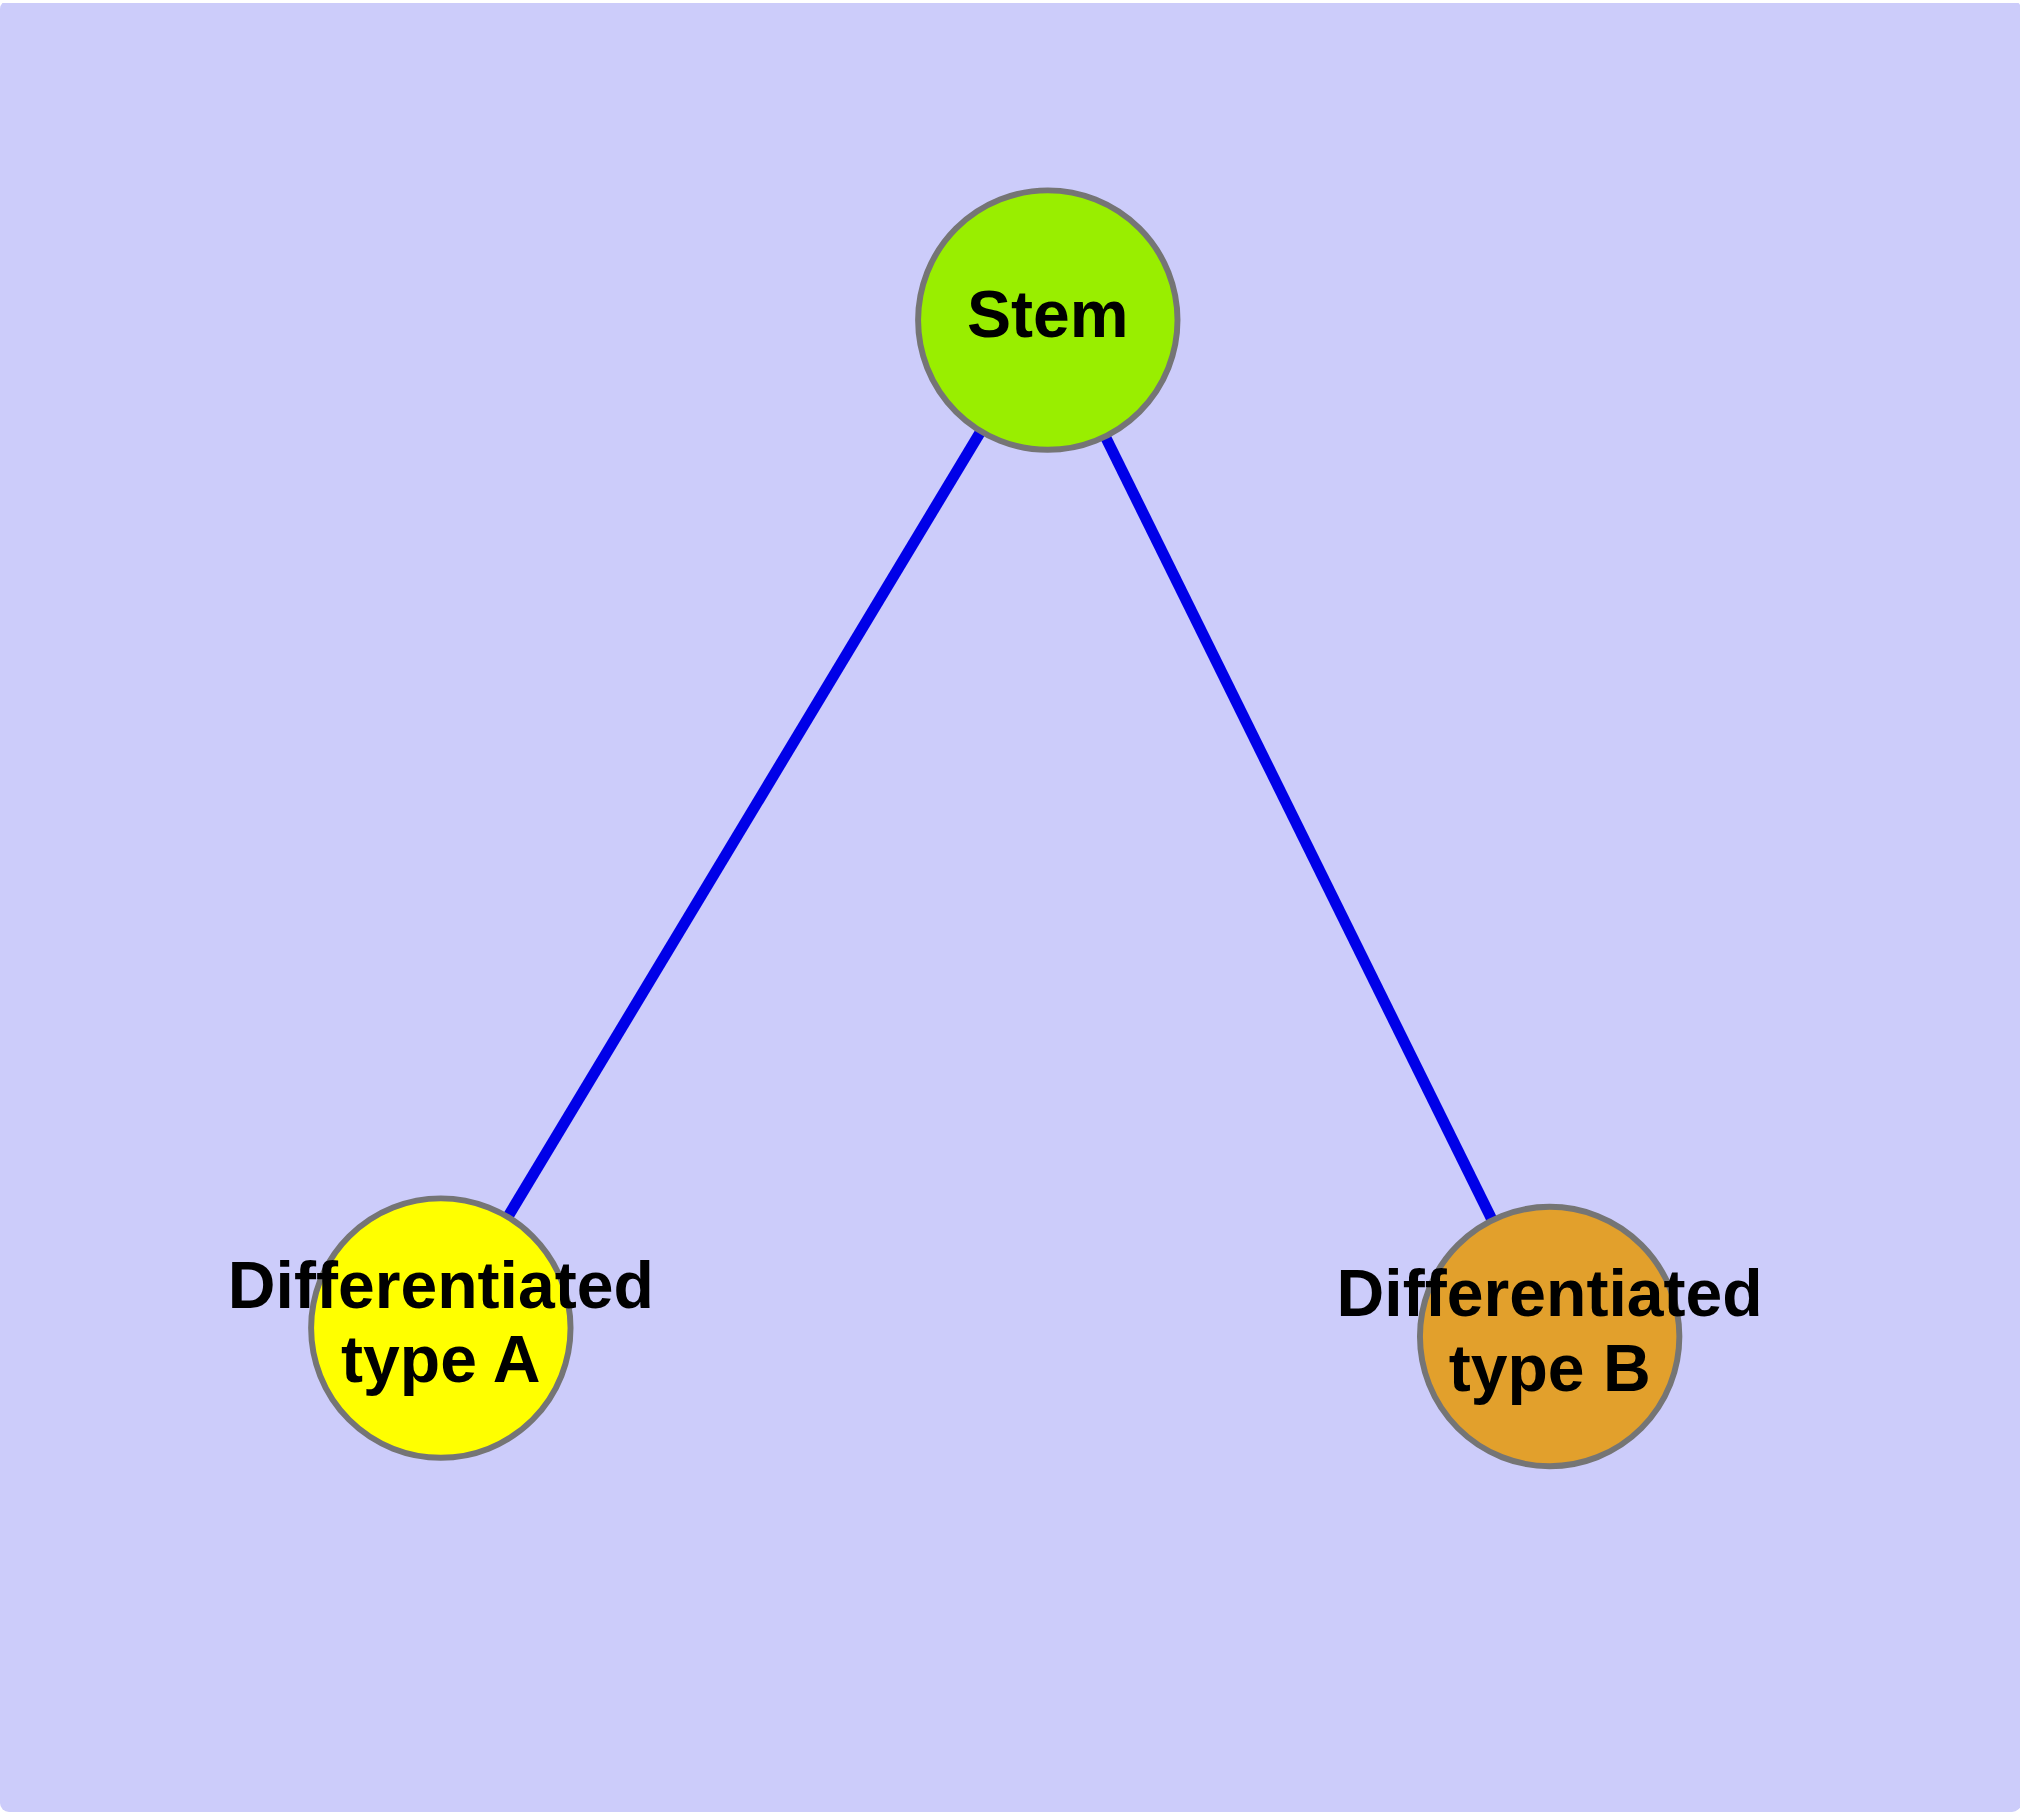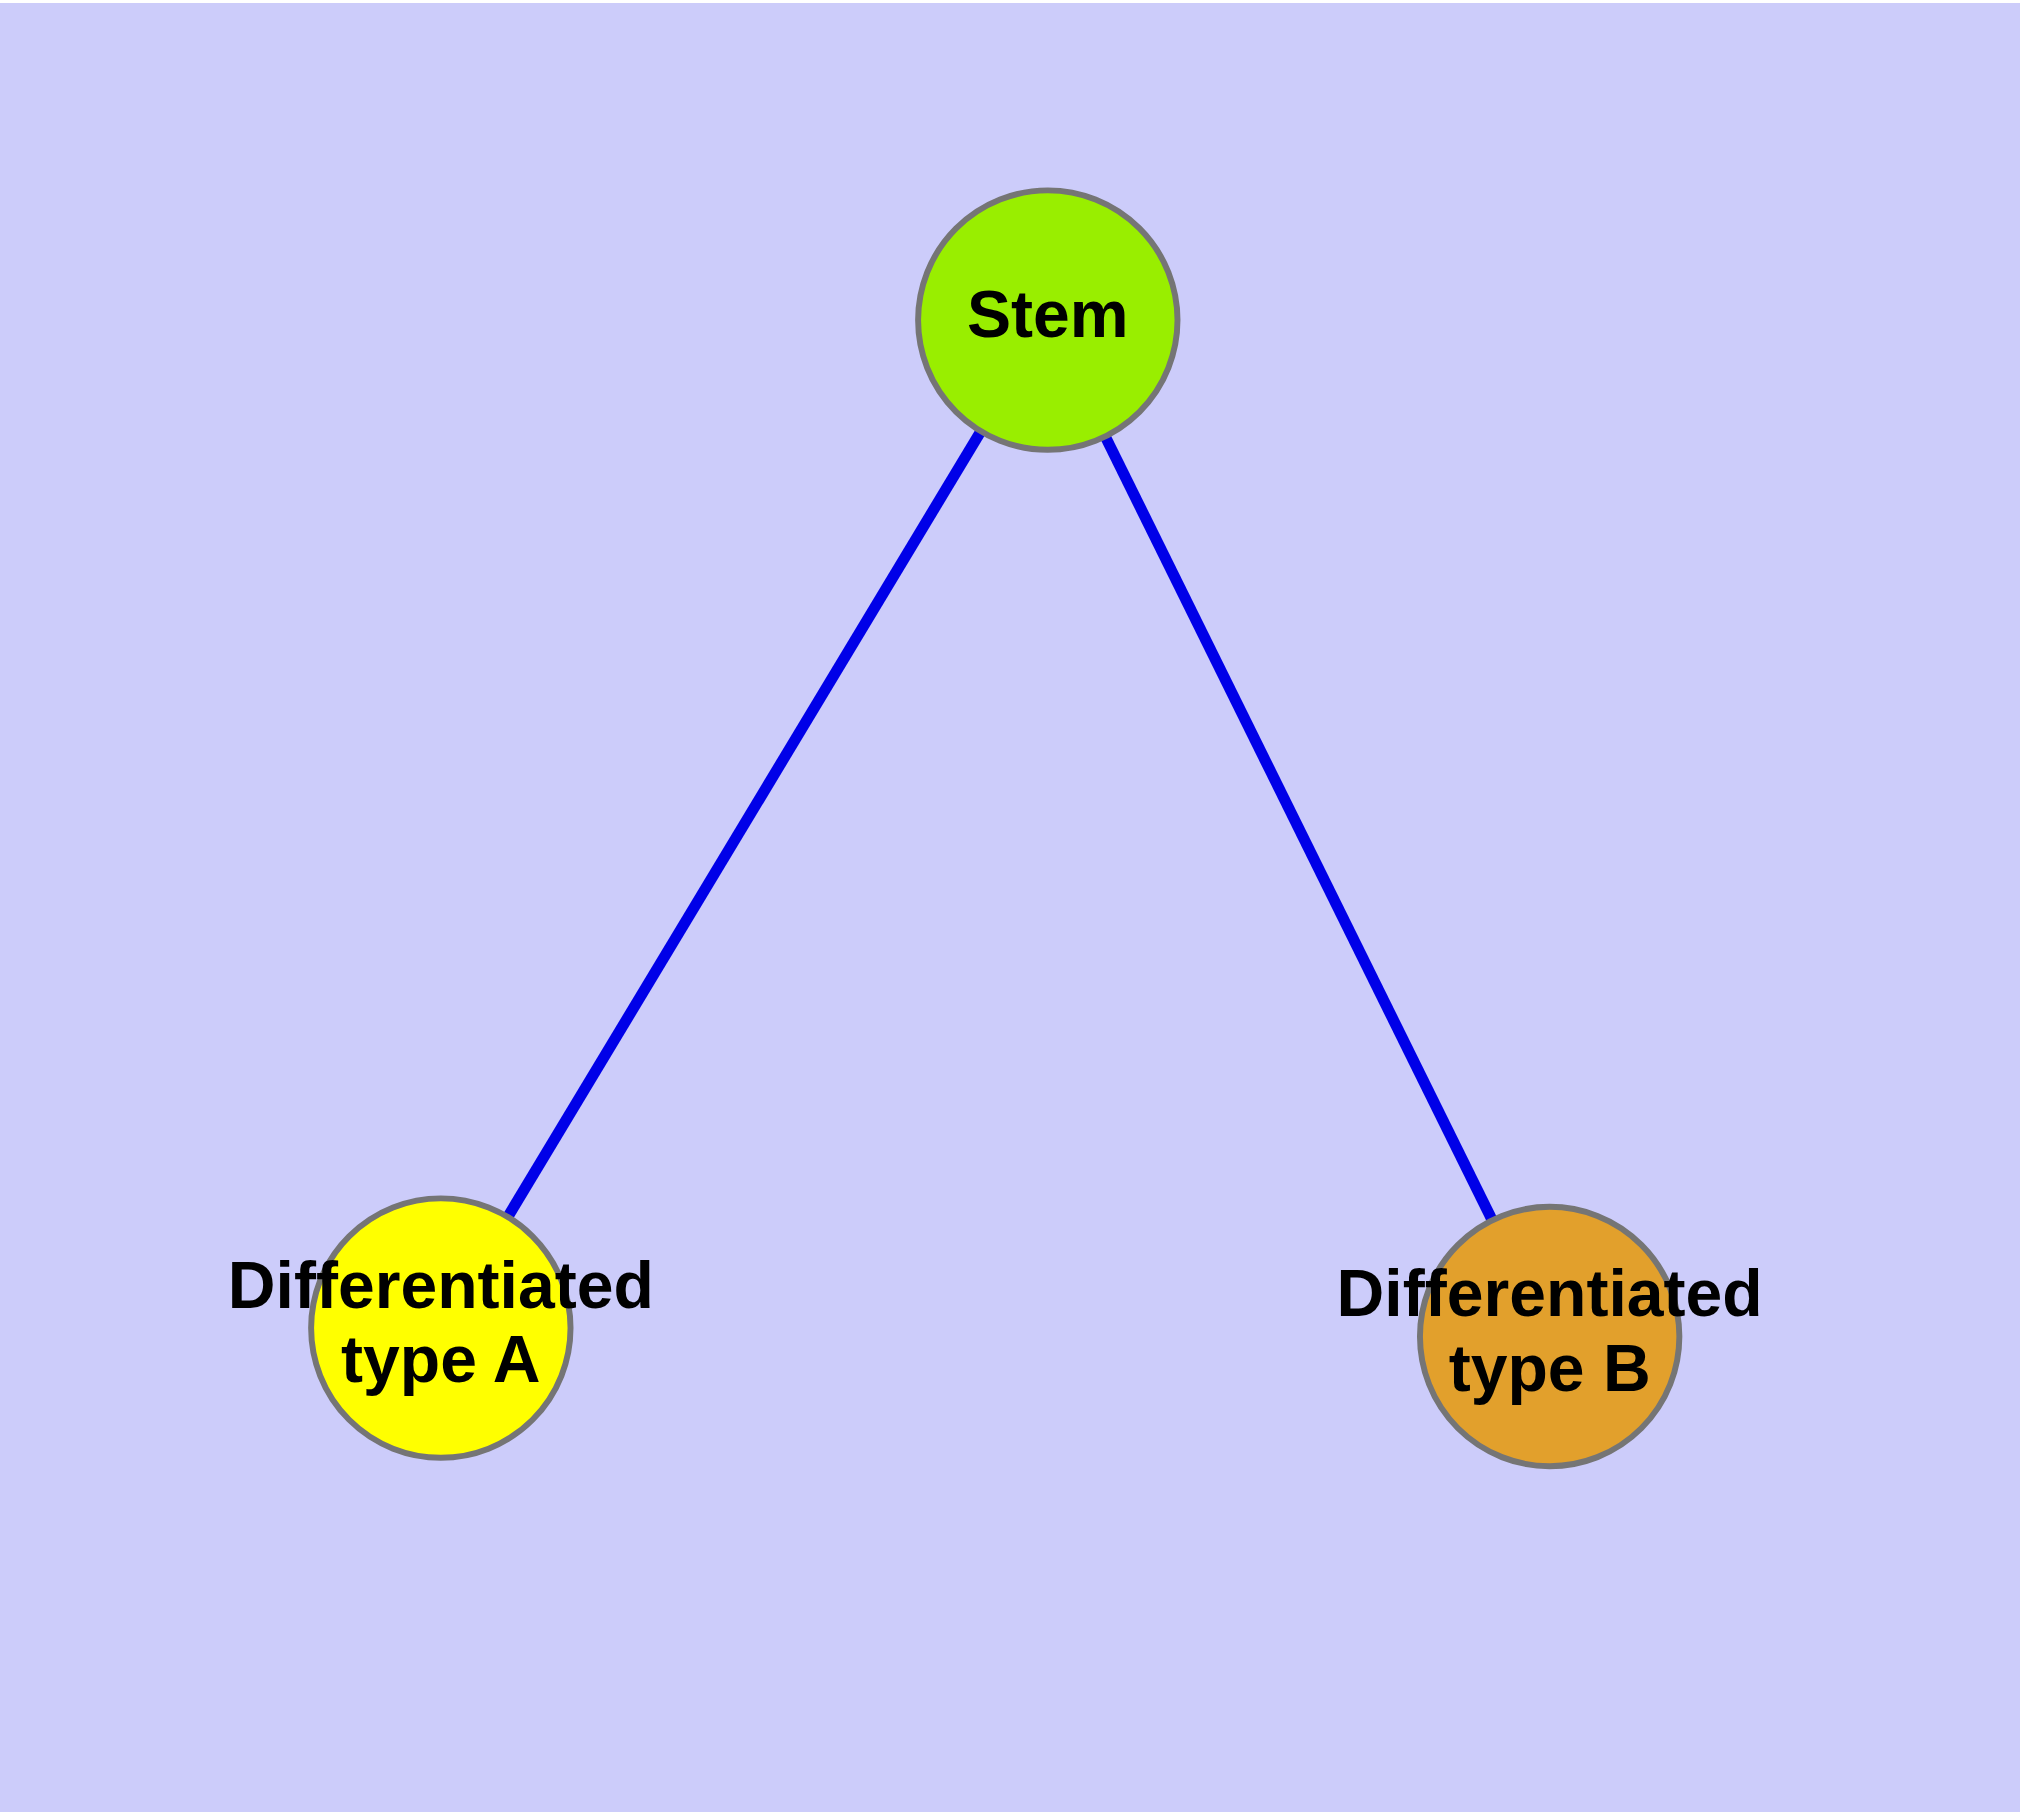--- a/index.html
+++ b/index.html
@@ -8,20 +8,21 @@
     padding: 0;
     background: #ffffff;
   }
   #canvas {
     position: relative;
     width: 2021px;
     height: 1812px;
     background: #ffffff;
     overflow: hidden;
     font-family: "Liberation Sans", sans-serif;
+    border-radius: 9px;
   }
   #plot-area {
     position: absolute;
     left: 0;
     top: 2.5px;
     width: 2021px;
     height: 1810px;
     background: #ccccfa;
   }
   #graph-svg {

